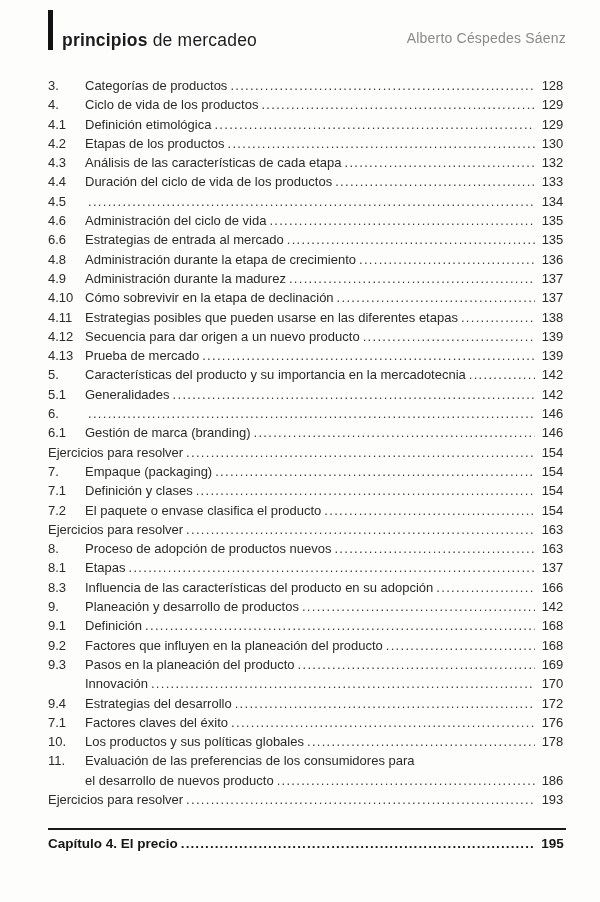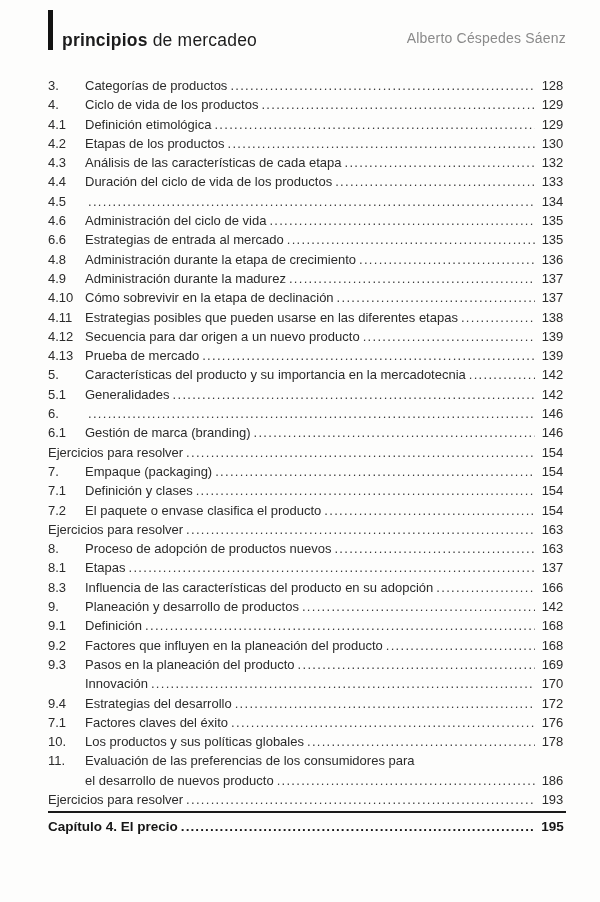--- a/index.html
+++ b/index.html
@@ -53,21 +53,21 @@
     letter-spacing: 1.3px;
     color: #3a3a3a;
   }
   .dots::after {
     content: "..........................................................................................................................................................";
   }
   .row.no-dots .dots::after { content: ""; }
   .page-num { flex: 0 0 auto; min-width: 27px; text-align: center; }
 
   .footer {
-    margin-top: 2px;
+    margin-top: 19px;
     border-top: 2px solid #1a1a1a;
     padding-top: 4px;
   }
   .chapter-row {
     display: flex;
     align-items: baseline;
     font-size: 13.5px;
     font-weight: bold;
     line-height: 19px;
     color: #161616;

